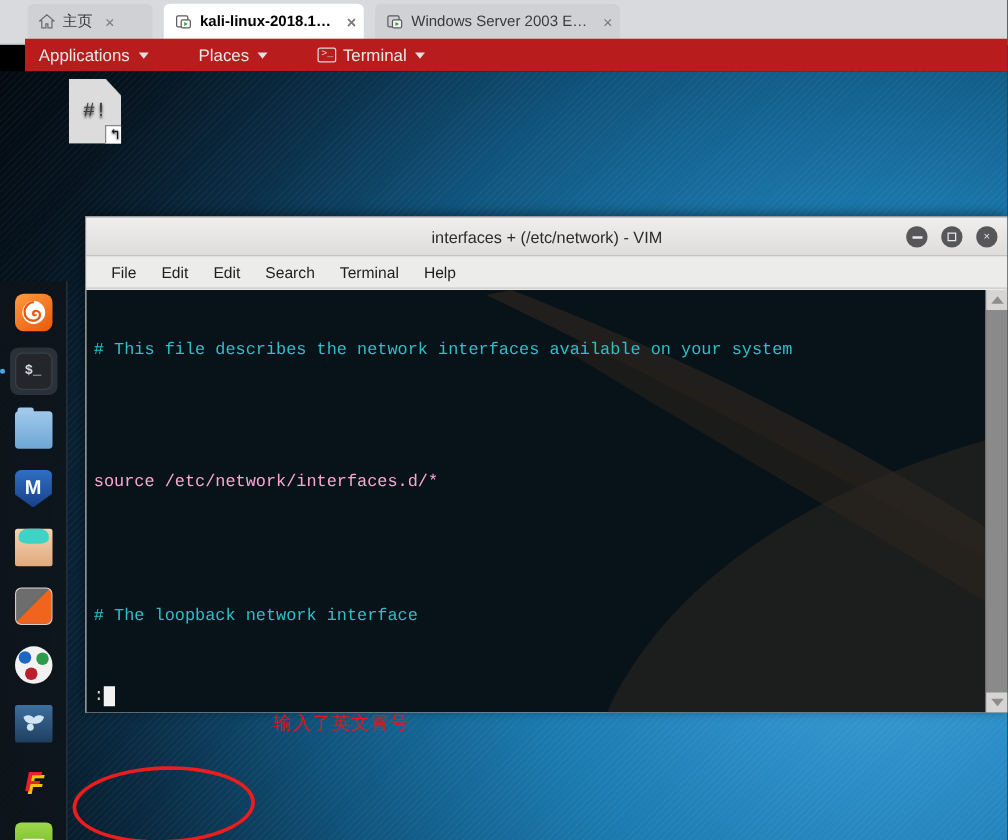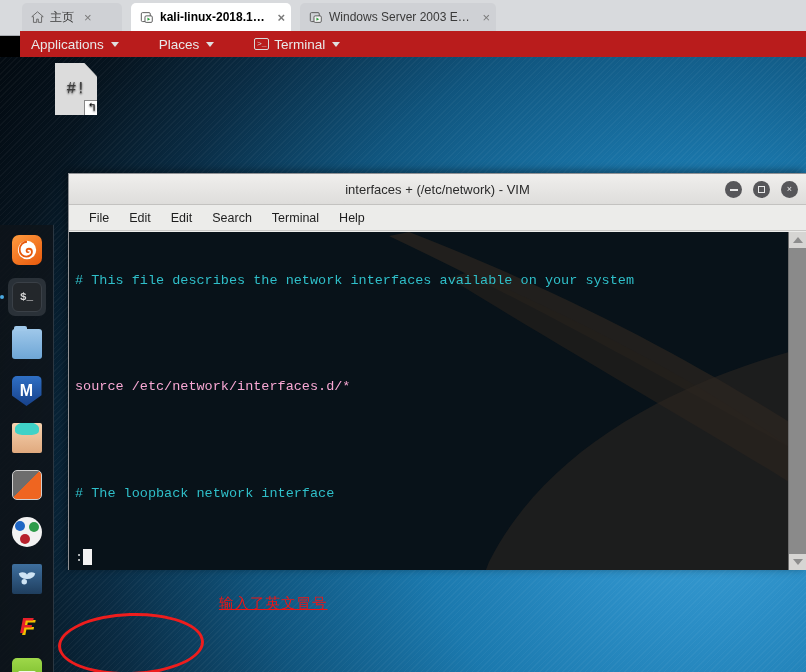--- a/index.html
+++ b/index.html
@@ -196,24 +196,23 @@
   .sbtn{ width:18px;height:16px;background:#d6d5d3;
          display:flex;align-items:center;justify-content:center;}
   .sbtn.bot{ position:absolute; bottom:0; left:0; }
   .tri{ width:0;height:0;border-left:5px solid transparent;
         border-right:5px solid transparent; }
   .tri.up{ border-bottom:6px solid #8d8d8d; }
   .tri.dn{ border-top:6px solid #8d8d8d; }
 
   
   .annot-text{
-    position:absolute; left:219px; top:594px;
+    position:absolute; left:219px; top:569px;
     color:#f01414; font-size:14.5px; letter-spacing:1px;
     font-family:"DejaVu Sans", sans-serif;
-    text-decoration:underline;
   }
   .annot-ellipse{
     position:absolute; left:58px; top:613px; width:146px; height:62px;
     border:3.5px solid #ee1d1d; border-radius:50%;
     transform:rotate(-2deg);
   }
   .watermark{
     position:absolute; right:10px; top:636px;
     color:#cfd8de; font-size:17px; opacity:.92;
     font-family:"DejaVu Sans", sans-serif;

